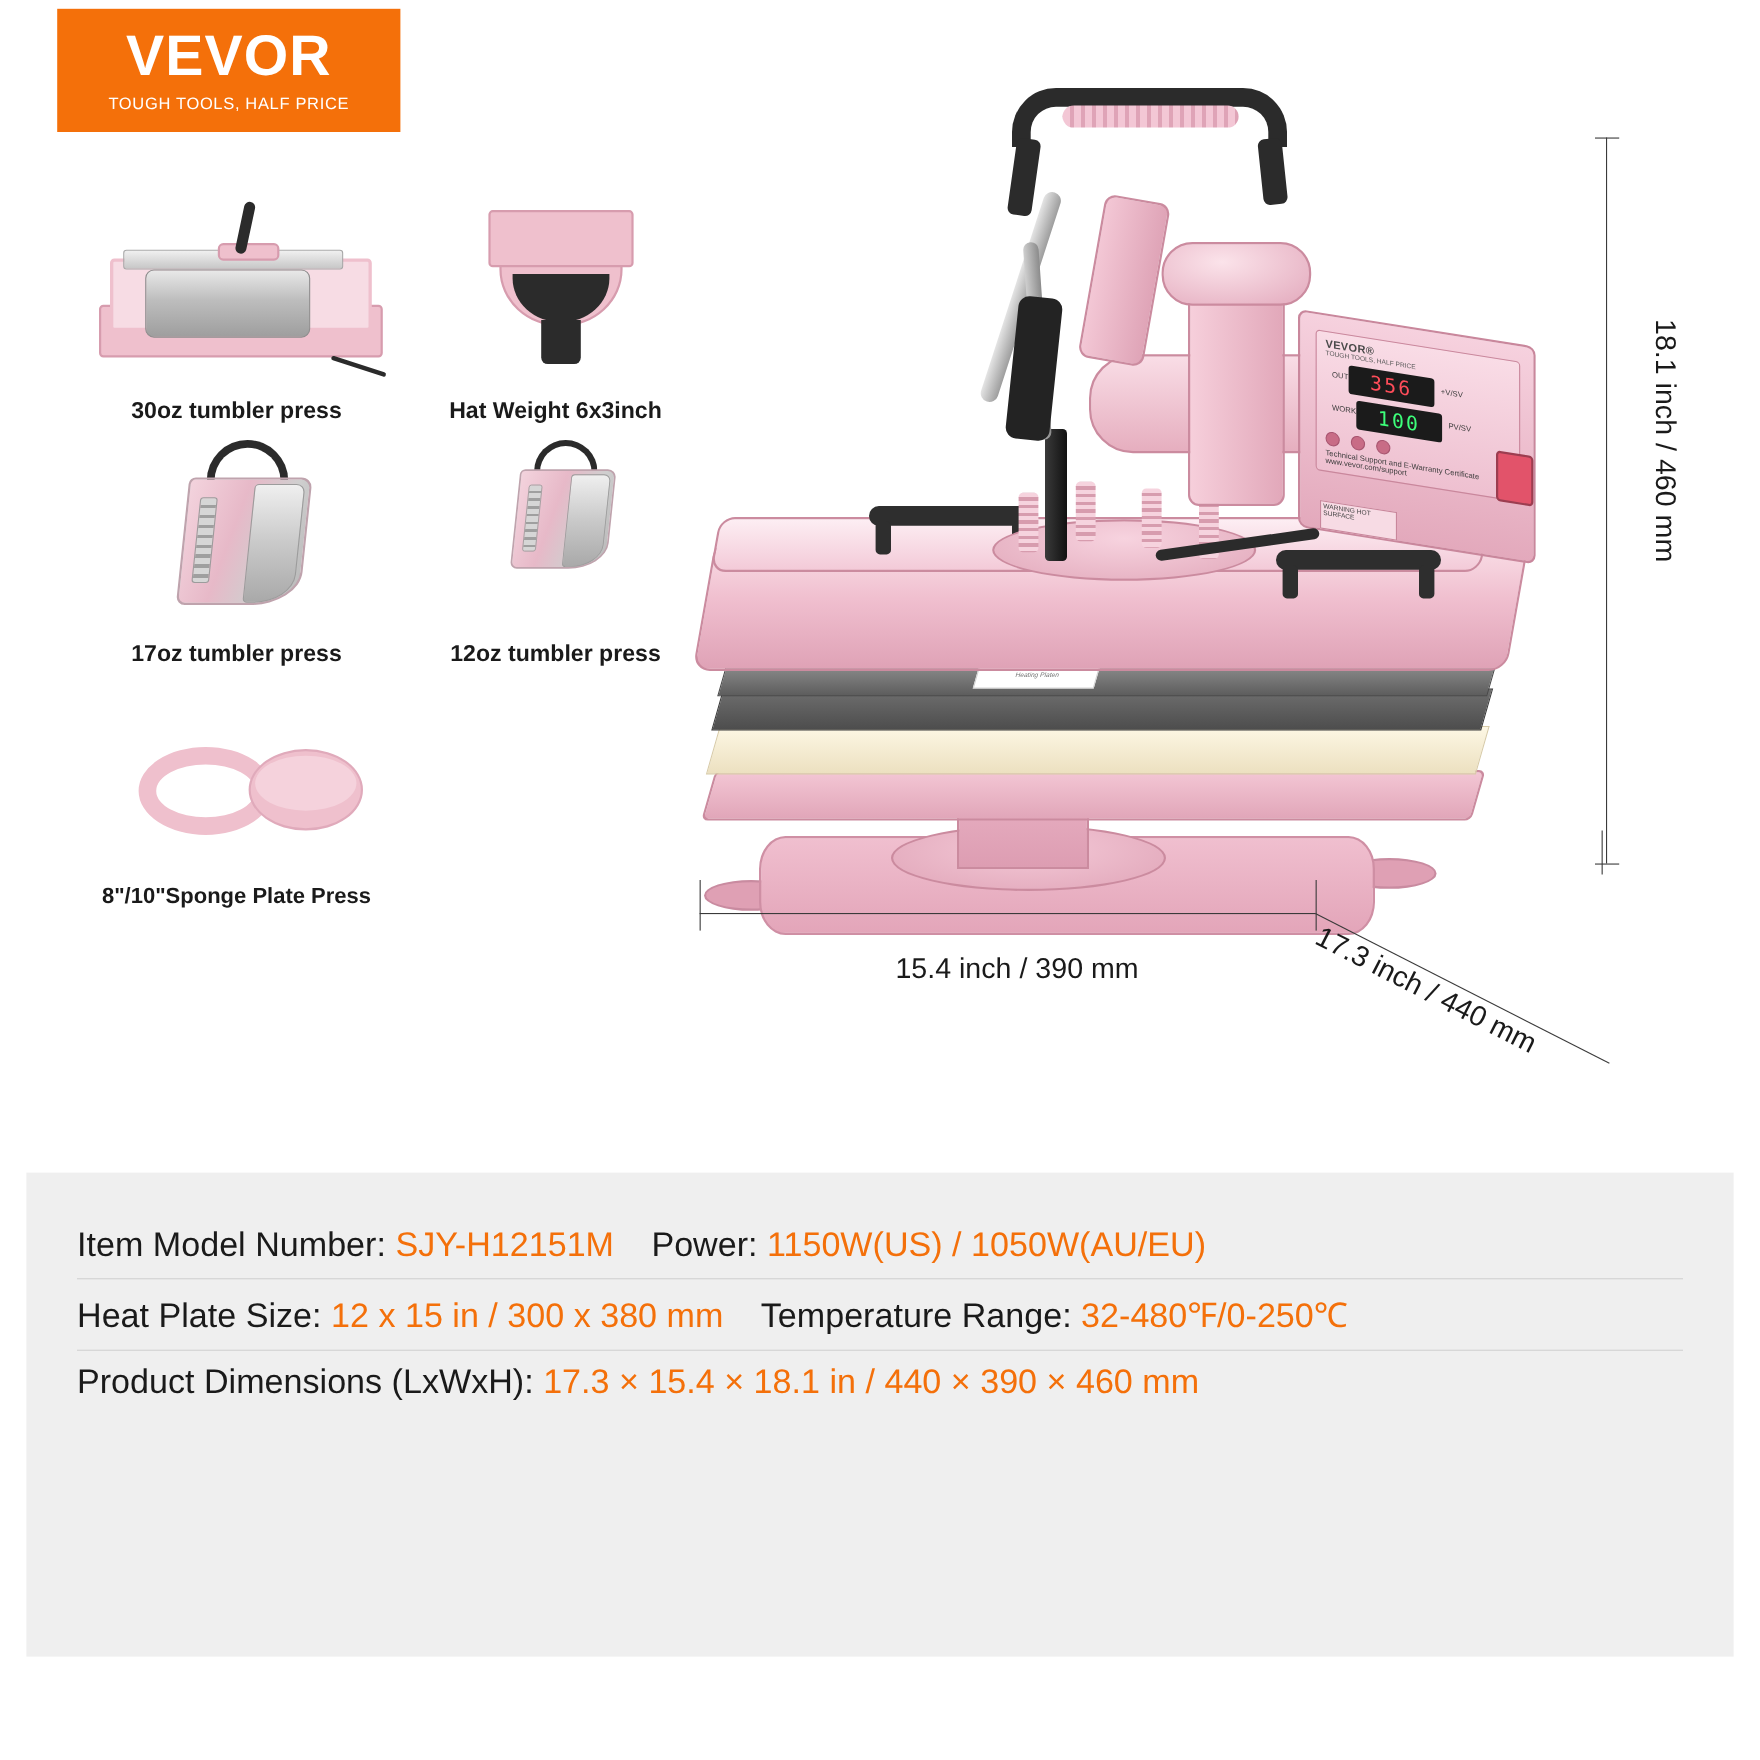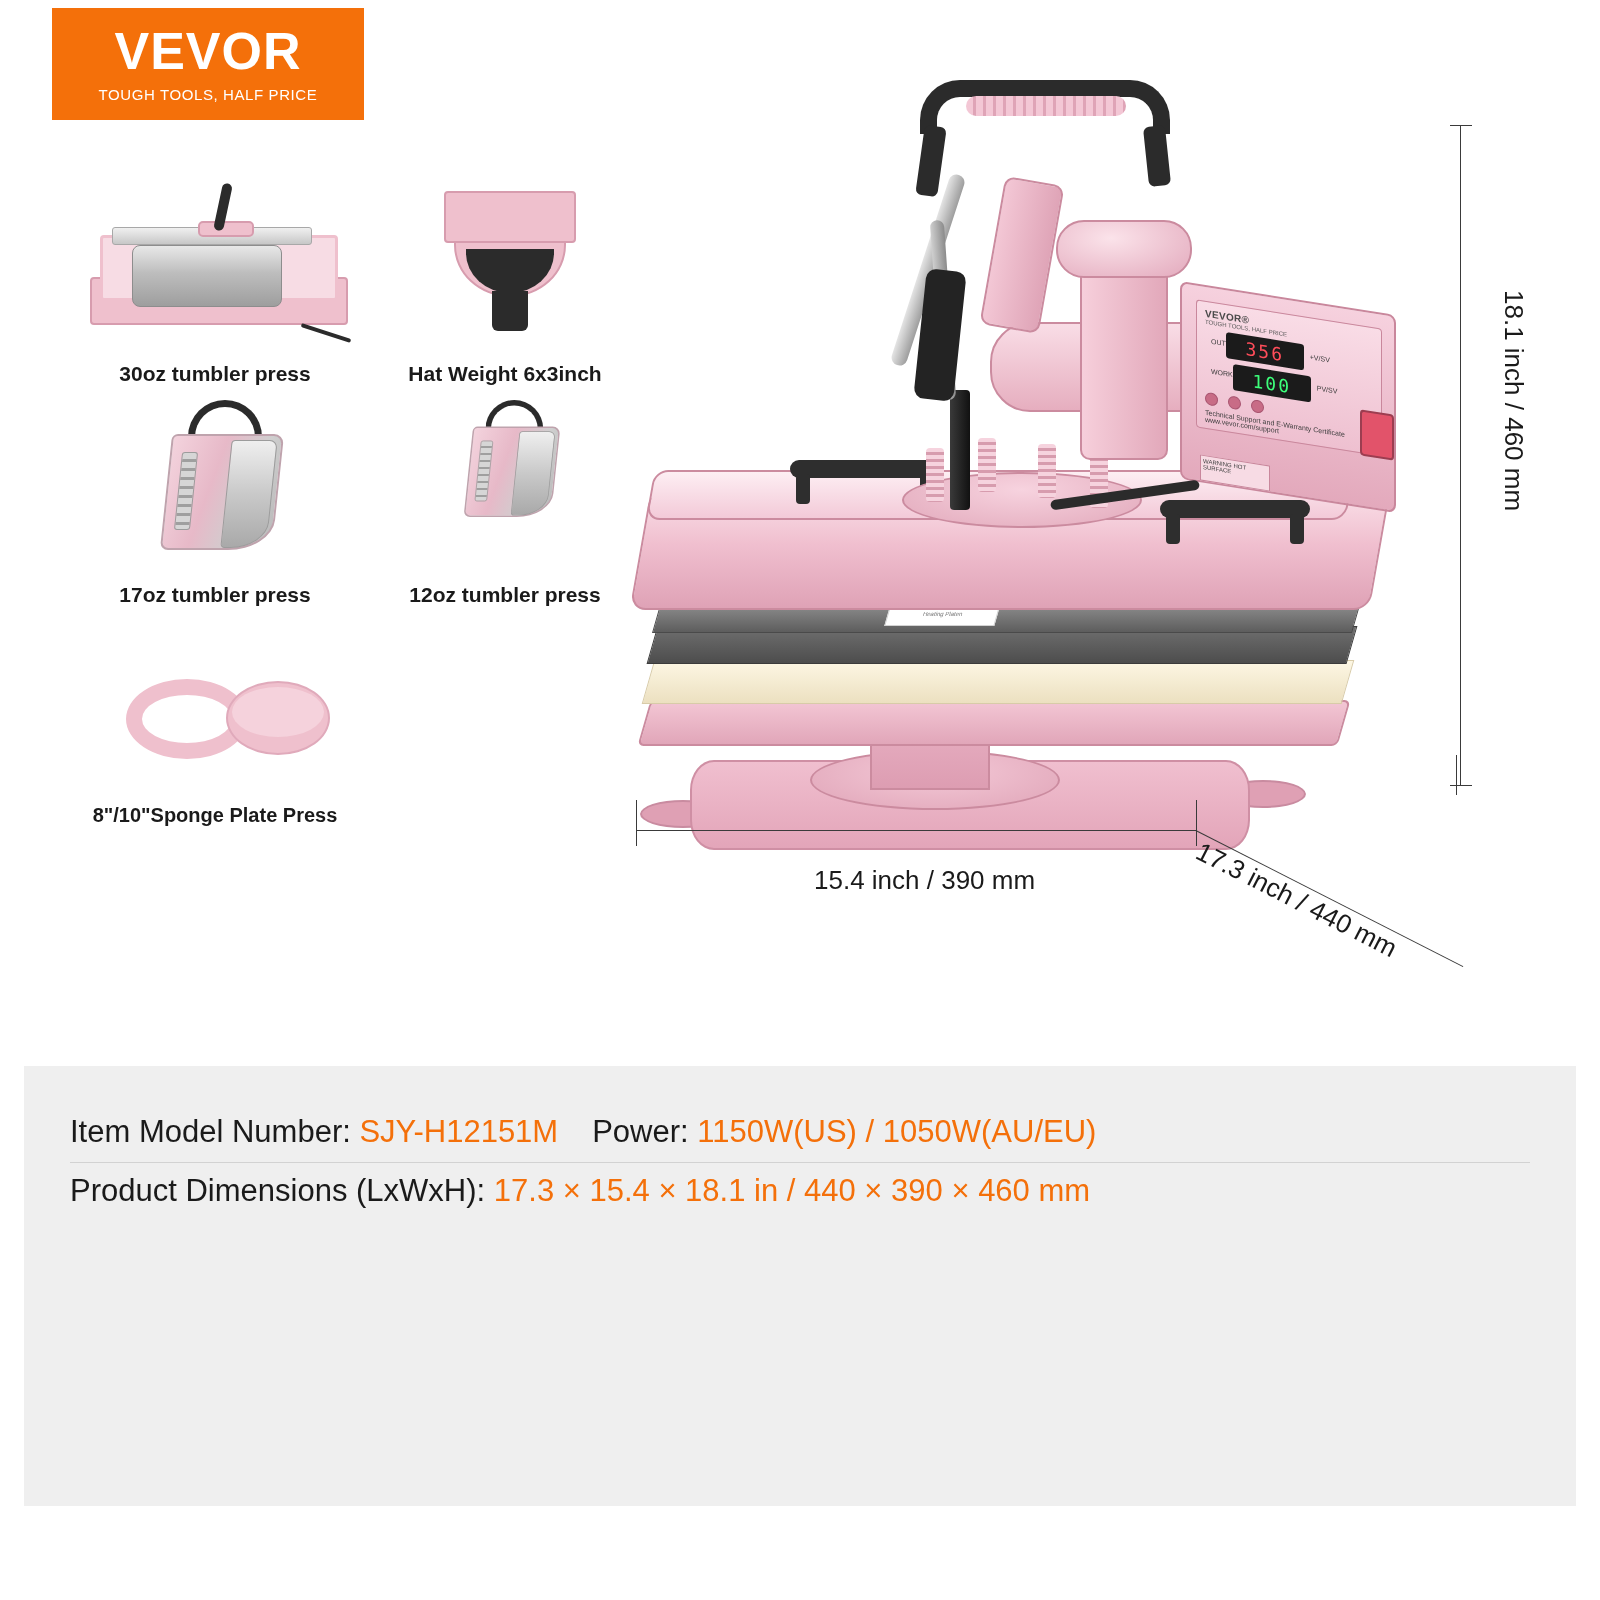--- a/index.html
+++ b/index.html
@@ -546,20 +546,23 @@
 <div class="dim-line" style="left:1196px; top:830px; width:300px; height:1px; transform: rotate(27deg); transform-origin: left top;"></div>
 <div class="dim-line dim-v" style="left:1456px; top:755px; height:40px;"></div>
 <div class="dim-text dim-depth">17.3 inch / 440 mm</div>
 
 <div class="spec">
 
   <div class="spec-row">
     <span>Item Model Number: </span><span class="val">SJY-H12151M</span><span class="gap"></span><span>Power: </span><span class="val">1150W(US) / 1050W(AU/EU)</span>
   </div>
 
+  <div class="spec-row">
+    <span>Heat Plate Size: </span><span class="val">12 x 15 in / 300 x 380 mm</span><span class="gap"></span><span>Temperature Range: </span><span class="val">32-480℉/0-250℃</span>
+  </div>
 
 
 
   <div class="spec-row">
     <span>Product Dimensions (LxWxH): </span><span class="val">17.3 × 15.4 × 18.1 in / 440 × 390 × 460 mm</span>
   </div>
 
 </div>
 
 </body></html>

